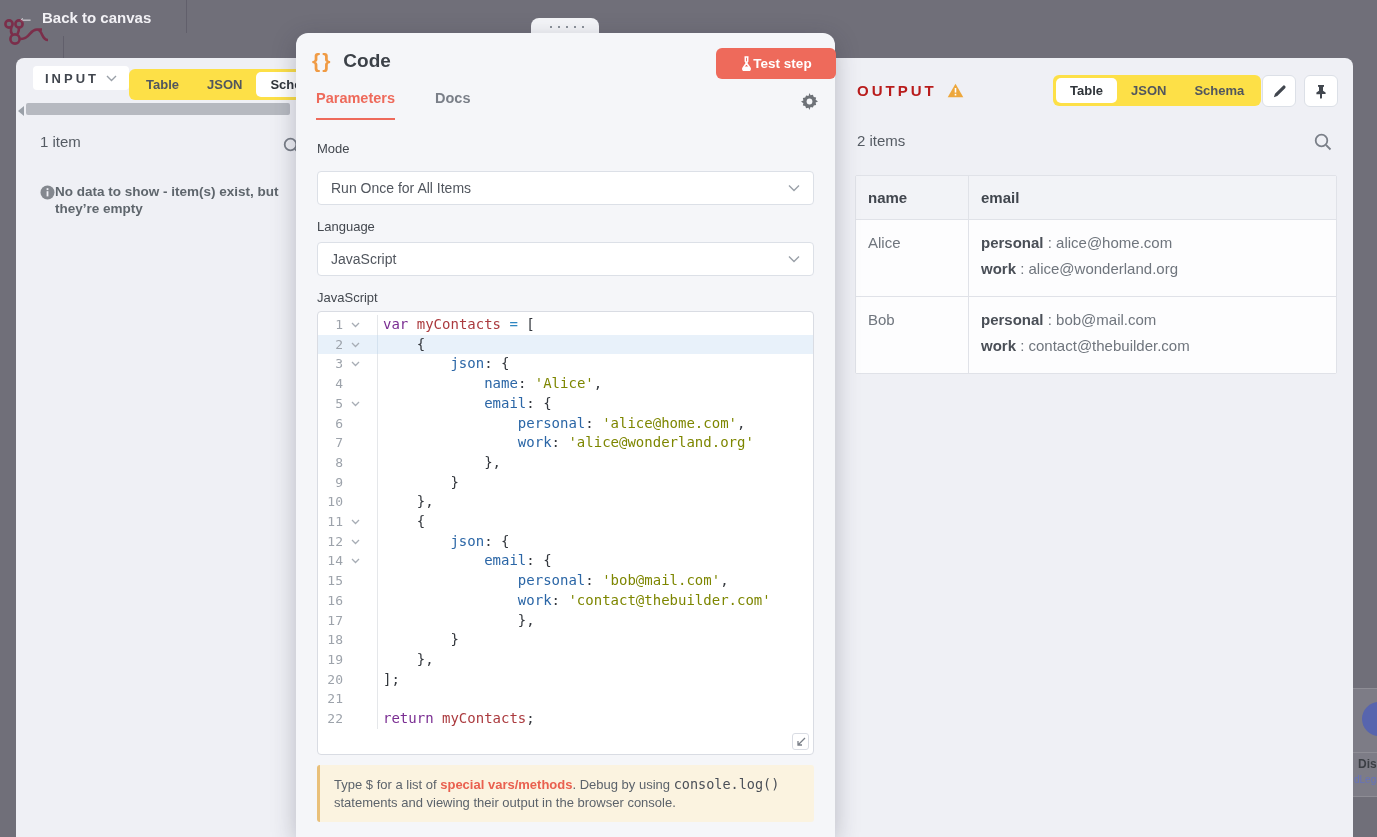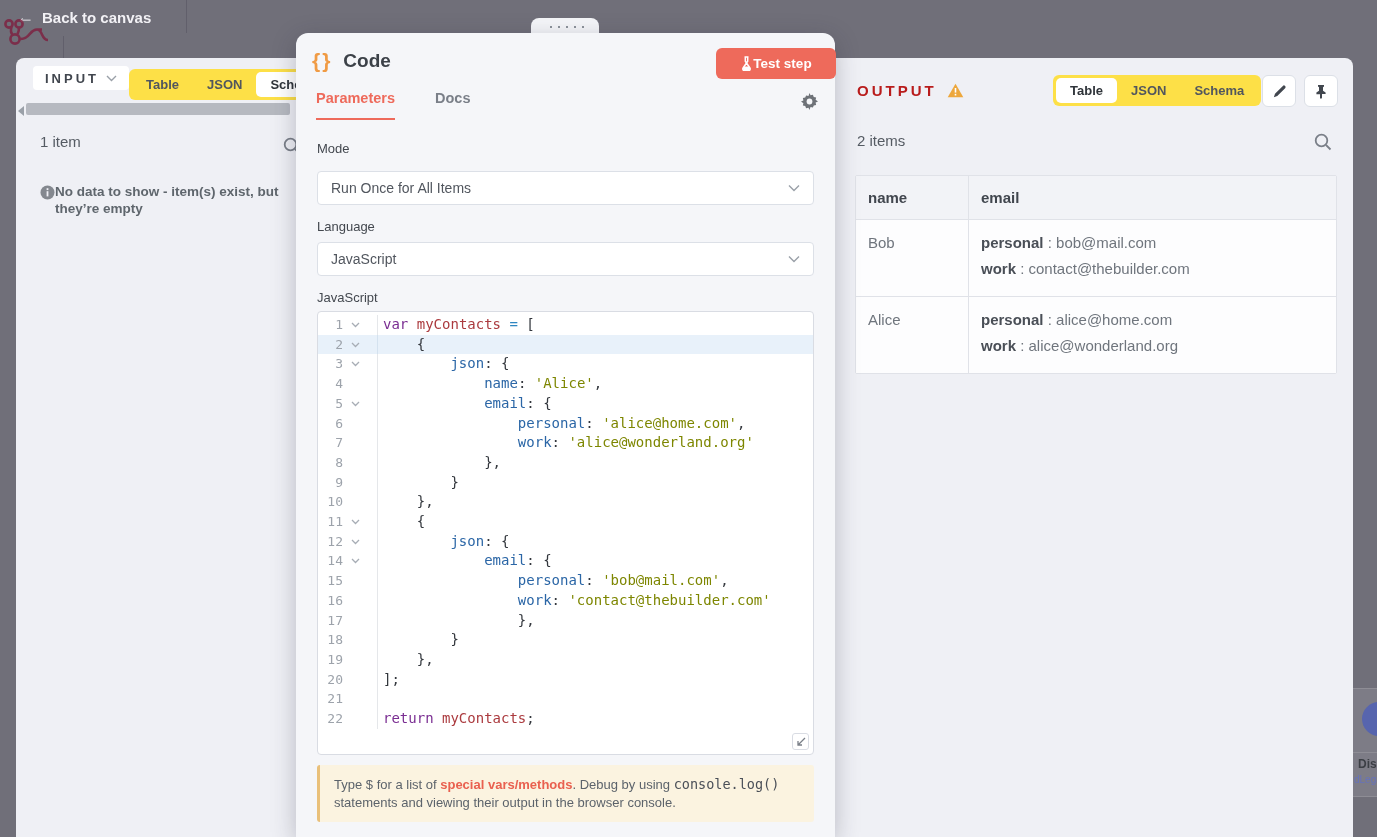--- a/index.html
+++ b/index.html
@@ -220,31 +220,31 @@
       </svg>
   </div>
 
   <div class="out-table">
     <div class="ot-head">
       <div class="ot-col-name">name</div>
       <div class="ot-col-email">email</div>
     </div>
     <div id="out-rows">
         <div class="ot-row">
+          <div class="ot-col-name">Alice</div>
+          <div class="ot-col-email">
+            <div class="kv-line"><span class="kv-key">personal</span> : alice@home.com</div>
+            <div class="kv-line"><span class="kv-key">work</span> : alice@wonderland.org</div>
+          </div>
+        </div>
+        <div class="ot-row">
           <div class="ot-col-name">Bob</div>
           <div class="ot-col-email">
             <div class="kv-line"><span class="kv-key">personal</span> : bob@mail.com</div>
             <div class="kv-line"><span class="kv-key">work</span> : contact@thebuilder.com</div>
-          </div>
-        </div>
-        <div class="ot-row">
-          <div class="ot-col-name">Alice</div>
-          <div class="ot-col-email">
-            <div class="kv-line"><span class="kv-key">personal</span> : alice@home.com</div>
-            <div class="kv-line"><span class="kv-key">work</span> : alice@wonderland.org</div>
           </div>
         </div>
       </div>
   </div>
 </div>
 
 <div class="drag-tab">
   <div class="drag-dots"></div>
 </div>
 

